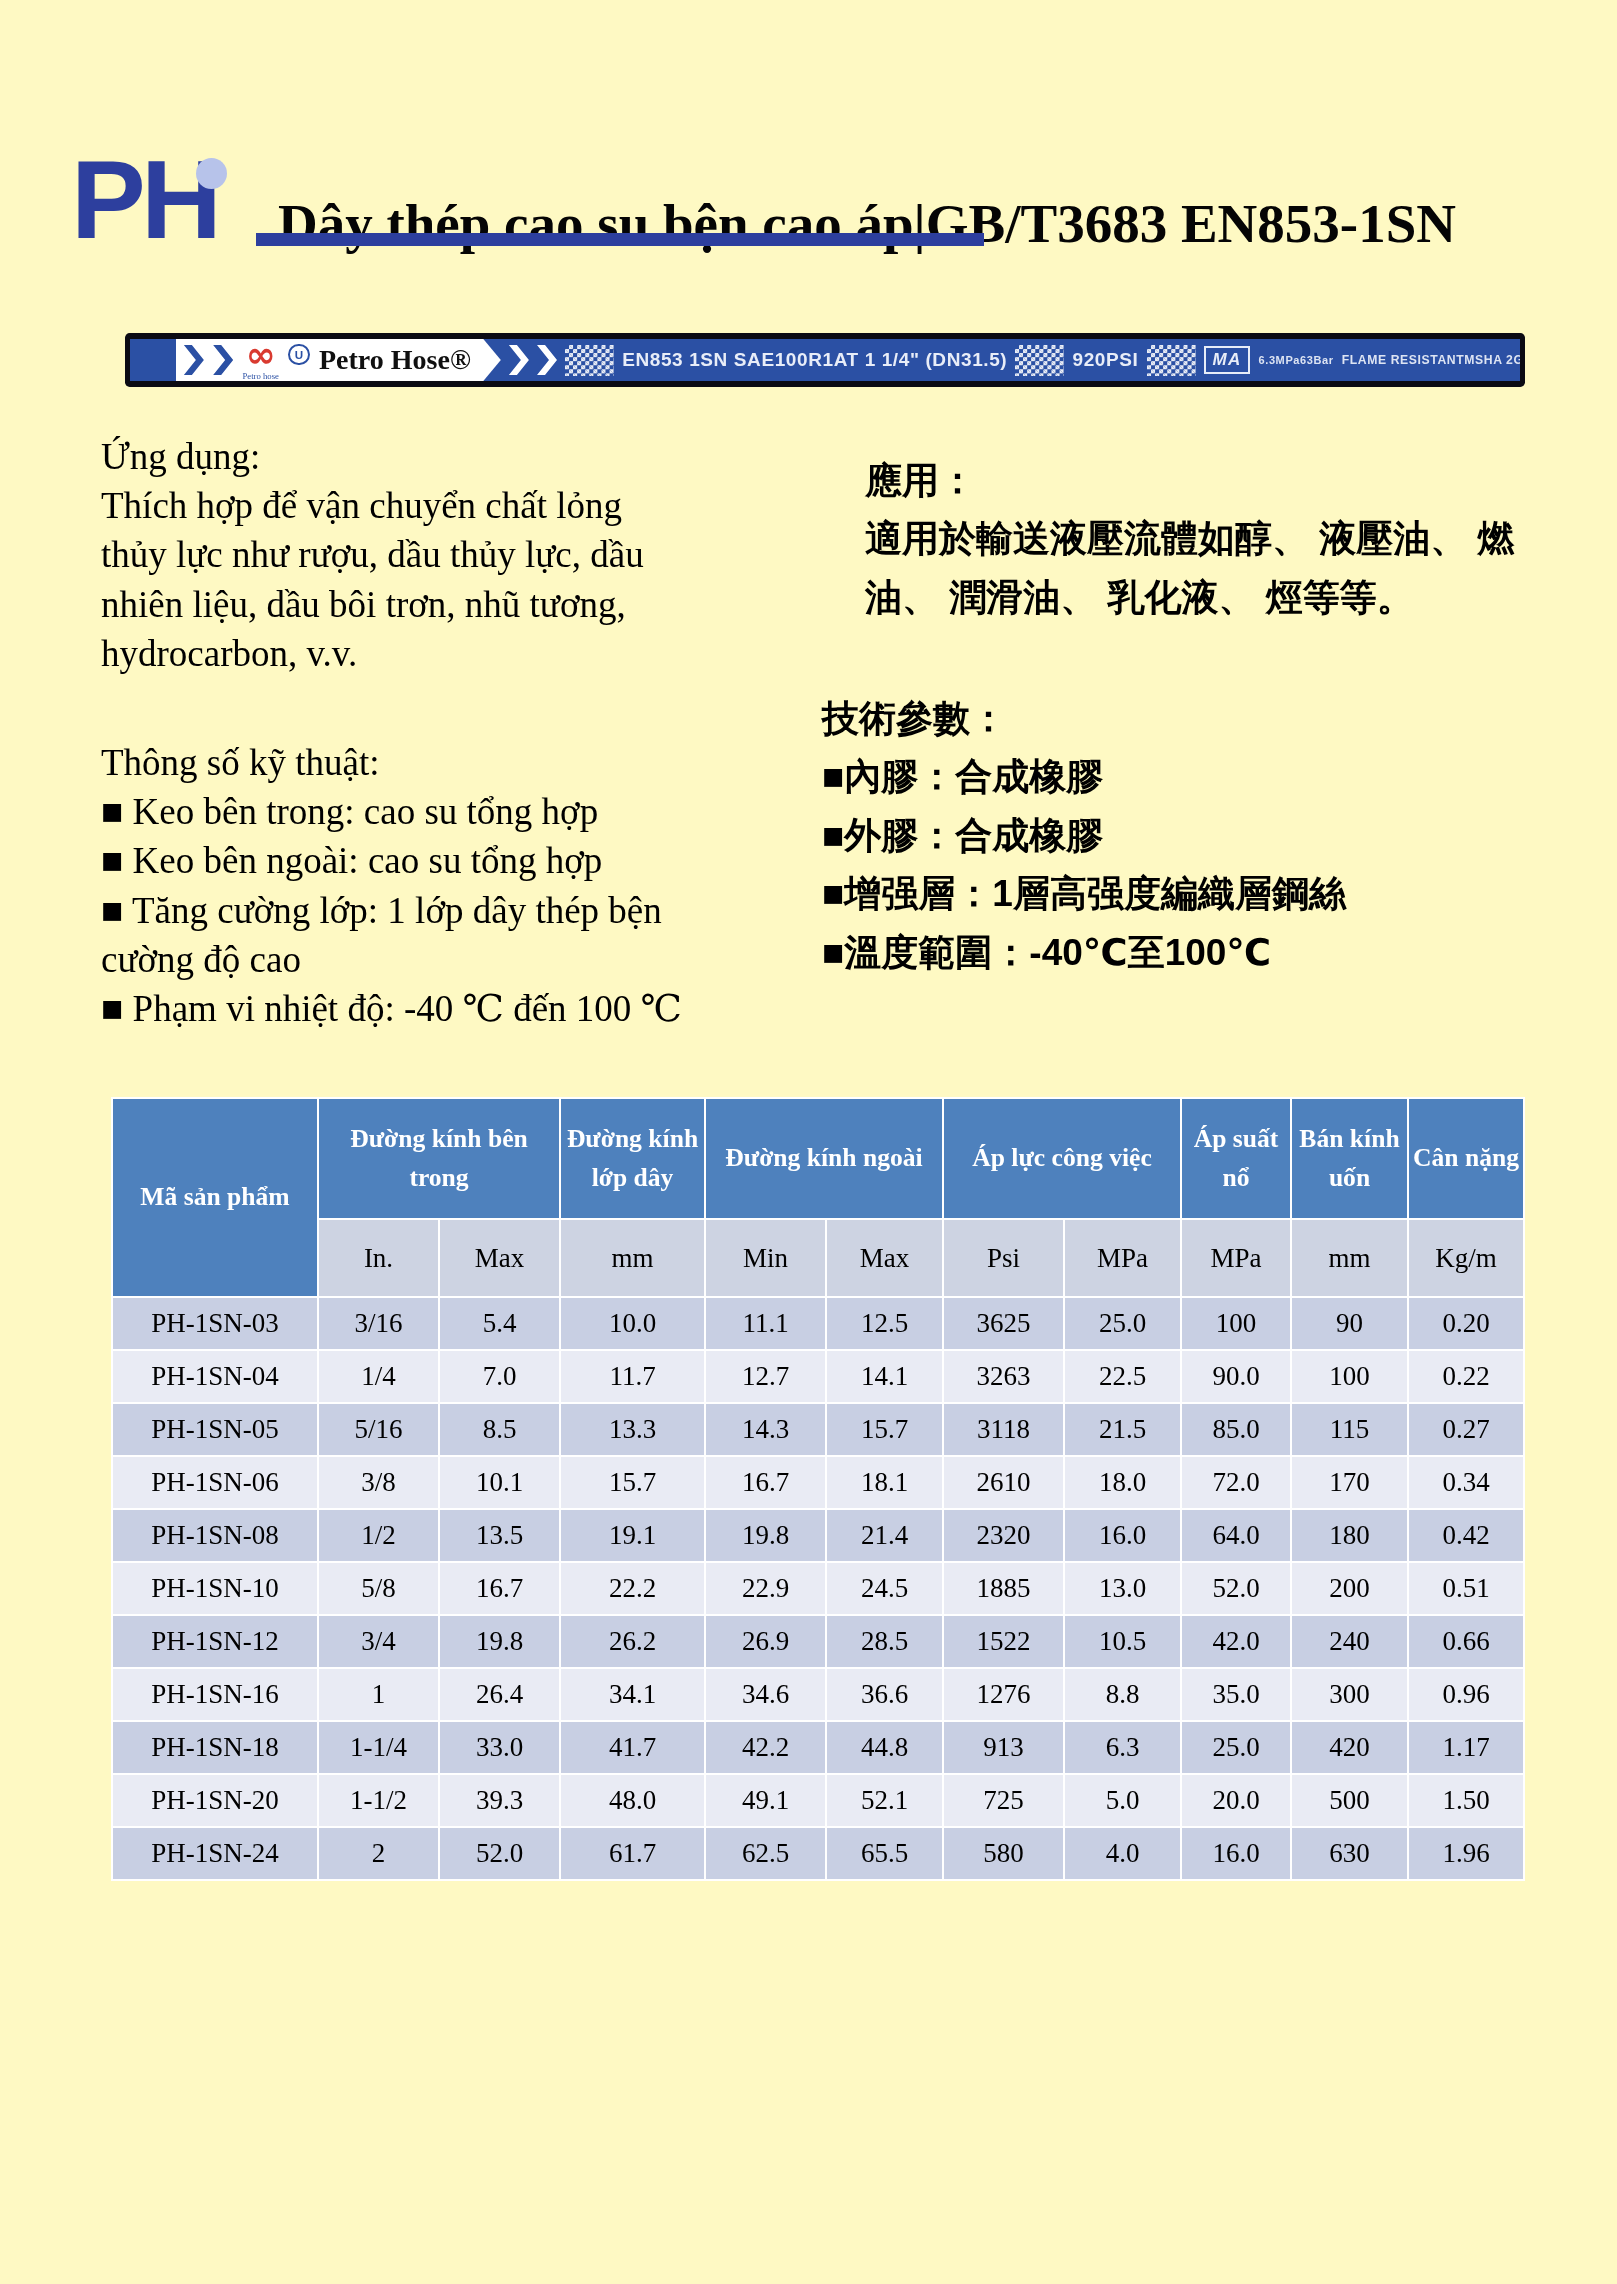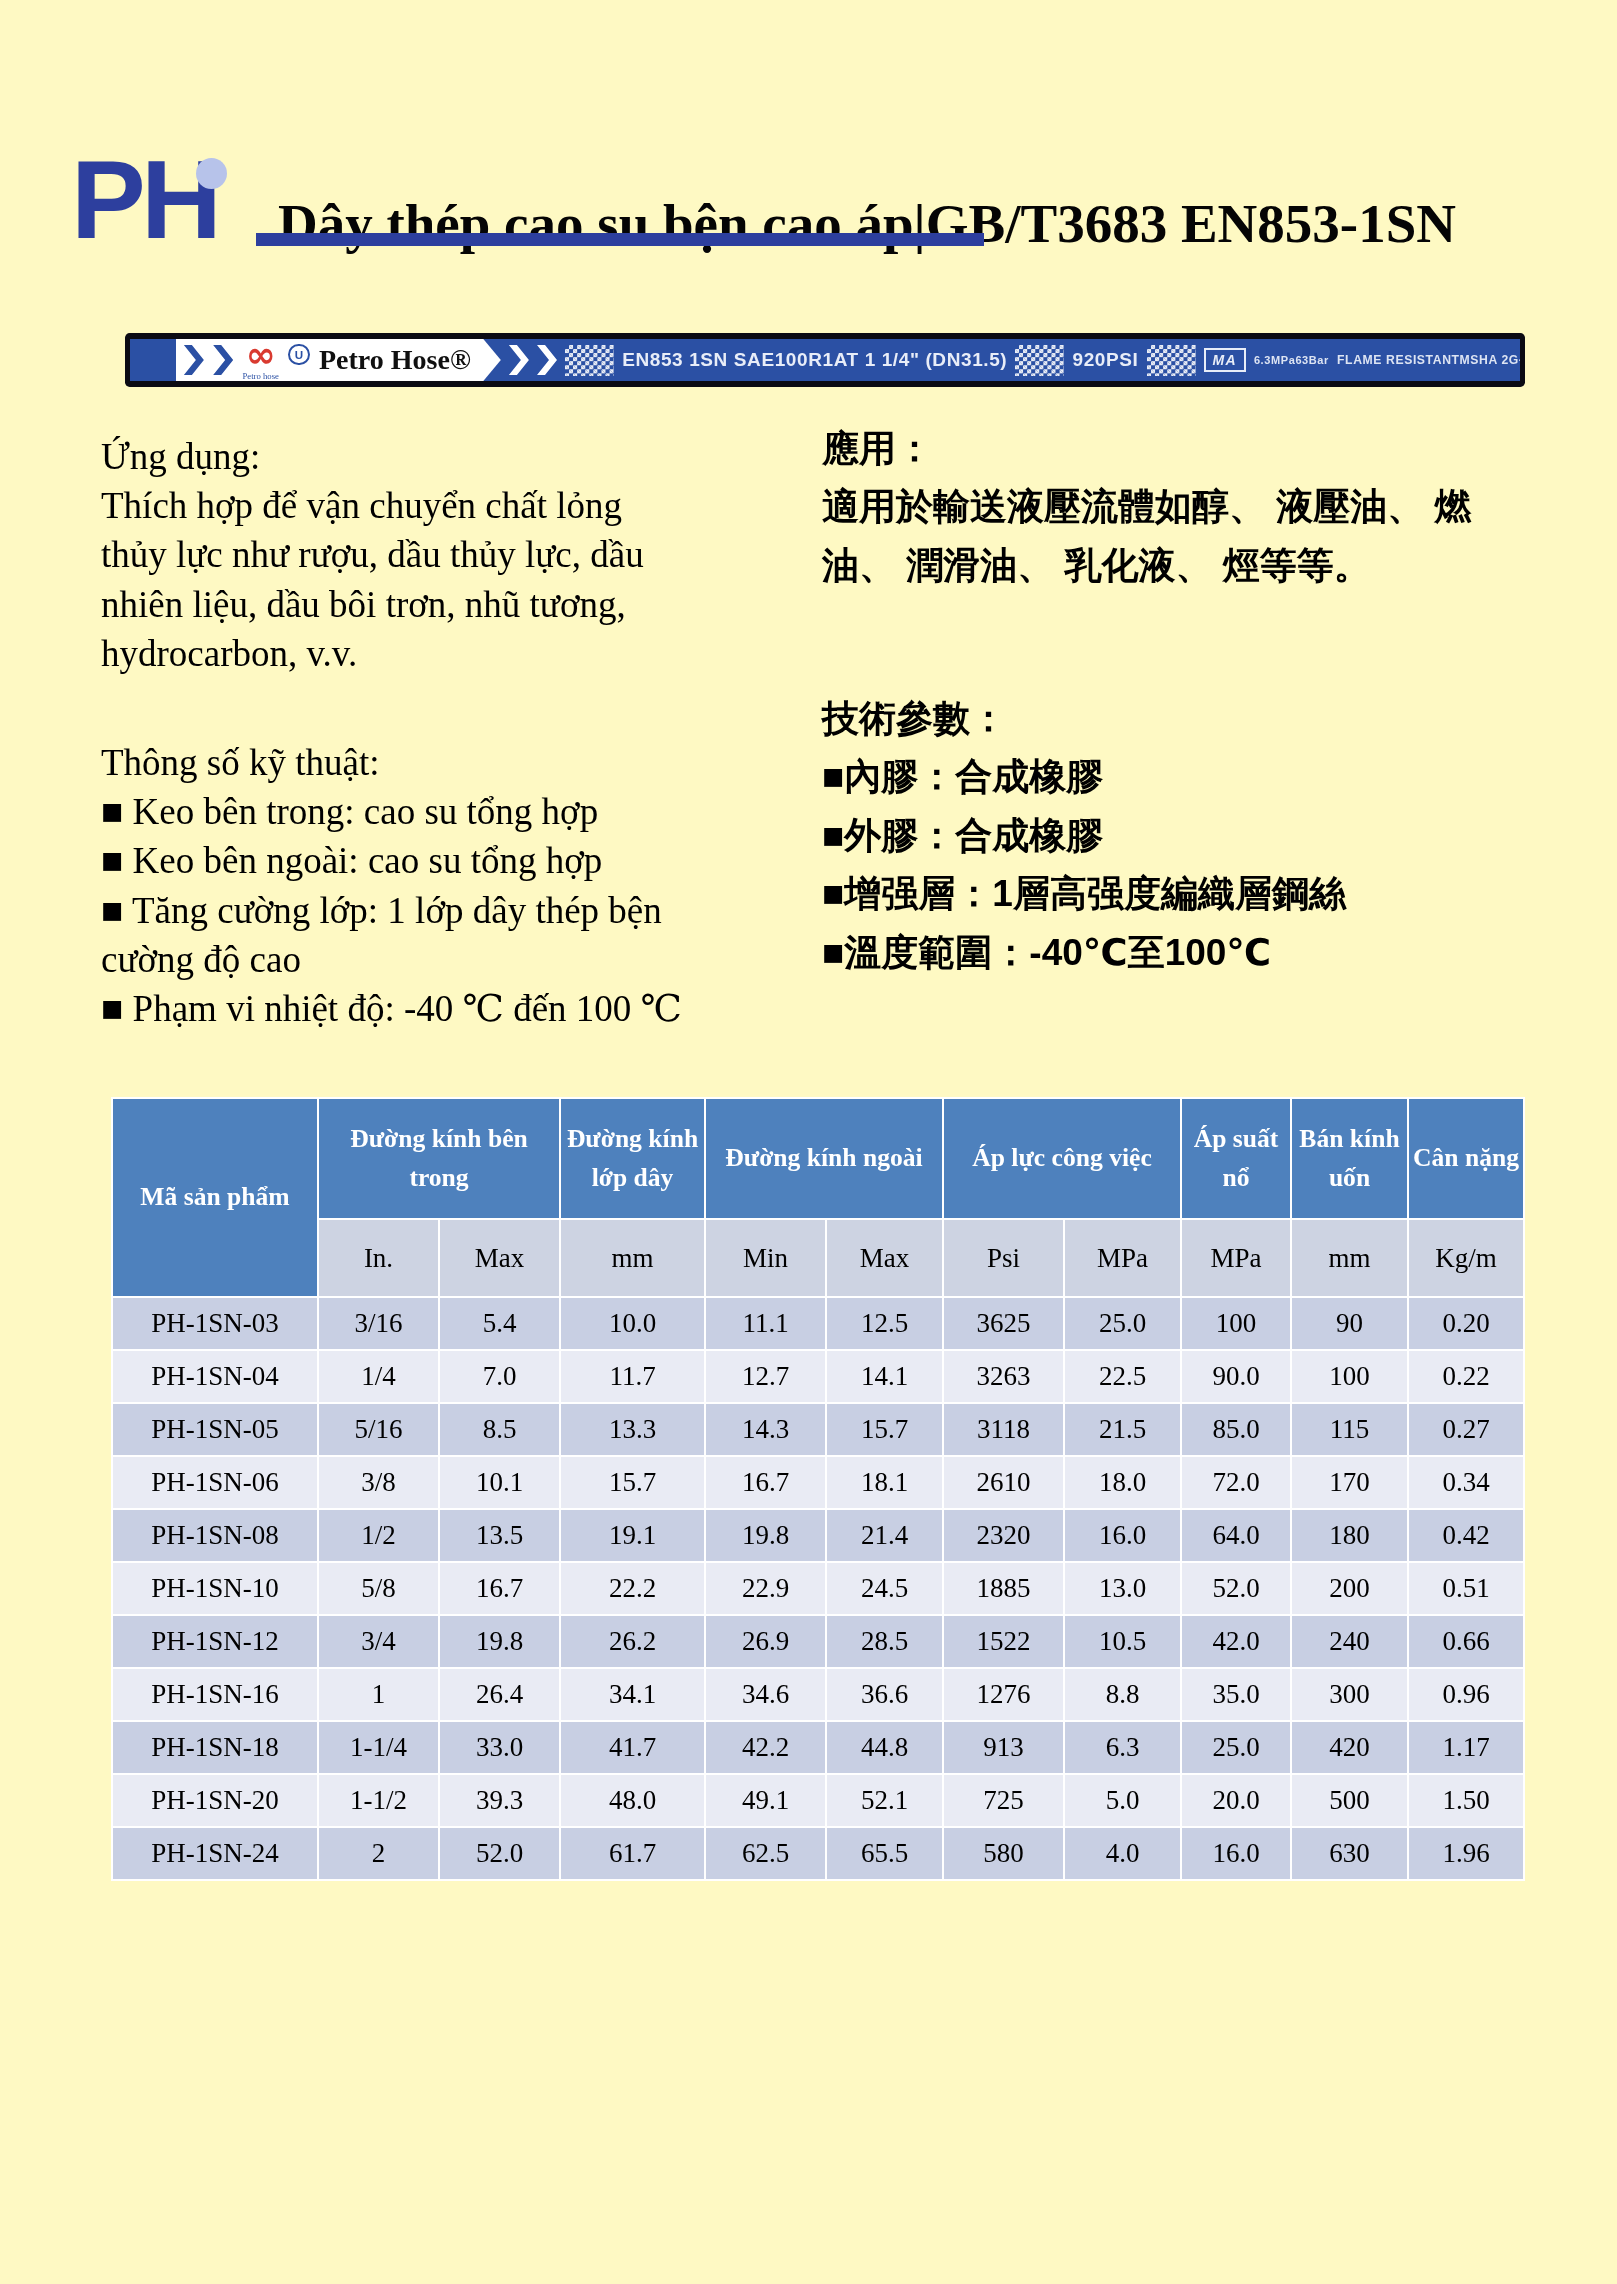--- a/index.html
+++ b/index.html
@@ -34,33 +34,33 @@
            align-self:flex-start;margin-top:4.7px;flex:none;font-family:"Liberation Sans",sans-serif;}
   .brand{font-weight:bold;font-size:28px;color:#101010;white-space:nowrap;flex:none;text-align:right;}
   .checker{width:49px;height:31px;flex:none;opacity:.9;
     background-image:
       linear-gradient(45deg,#ffffff 25%,transparent 25%,transparent 75%,#ffffff 75%),
       linear-gradient(45deg,#ffffff 25%,transparent 25%,transparent 75%,#ffffff 75%);
     background-size:8.1px 8.1px;background-position:0 0,4.1px 4.1px;}
   .hose-print{font-family:"Liberation Sans","DejaVu Sans",sans-serif;font-weight:bold;font-size:19px;
               letter-spacing:0.6px;color:#e8edf8;white-space:nowrap;flex:none;}
   .ma-badge{border:2.3px solid #e8edf8;border-radius:0;color:#e8edf8;font-style:italic;font-weight:bold;
-            font-size:14px;padding:2.3px 7px;flex:none;font-family:"Liberation Sans",sans-serif;letter-spacing:1.2px;}
+            font-size:17px;padding:2.3px 7px;flex:none;font-family:"Liberation Sans",sans-serif;letter-spacing:1.2px;}
   .hose-tiny{display:flex;flex-direction:row;line-height:1.15;color:#dde4f3;flex:none;
              font-family:"Liberation Sans",sans-serif;font-weight:bold;font-size:11px;letter-spacing:0.6px;white-space:nowrap;}
   .hose-tiny.flame{font-size:12.2px;}
 
   
   .text-block{position:absolute;white-space:pre-line;}
   .vn{font-size:37px;line-height:1.33;width:687px;left:101px;}
   .vn1{top:432px;}
   .vn2{top:738px;}
   .cn{font-family:"Liberation Sans","DejaVu Sans",sans-serif;font-weight:bold;font-size:37px;
       line-height:1.58;width:716px;left:822px;}
-  .cn1{top:420px;}
+  .cn1{top:452px;margin-left:43px;}
   .cn2{top:690px;}
 
   
   table.spec{position:absolute;left:111px;top:1097px;width:1397px;border-collapse:separate;
              border-spacing:2.9px;table-layout:fixed;background:#ffffff;}
   table.spec th,table.spec td{text-align:center;vertical-align:middle;padding:0;}
   th.blue{background:#4e81bd;color:#ffffff;font-weight:bold;font-size:25.6px;line-height:1.5;height:119px;}
   th.blue.span-rows{height:auto;}
   tr.subhead th{background:#cdd3e2;color:#000;font-weight:normal;font-size:27px;height:76px;}
   tbody td{font-size:27px;height:51px;}

